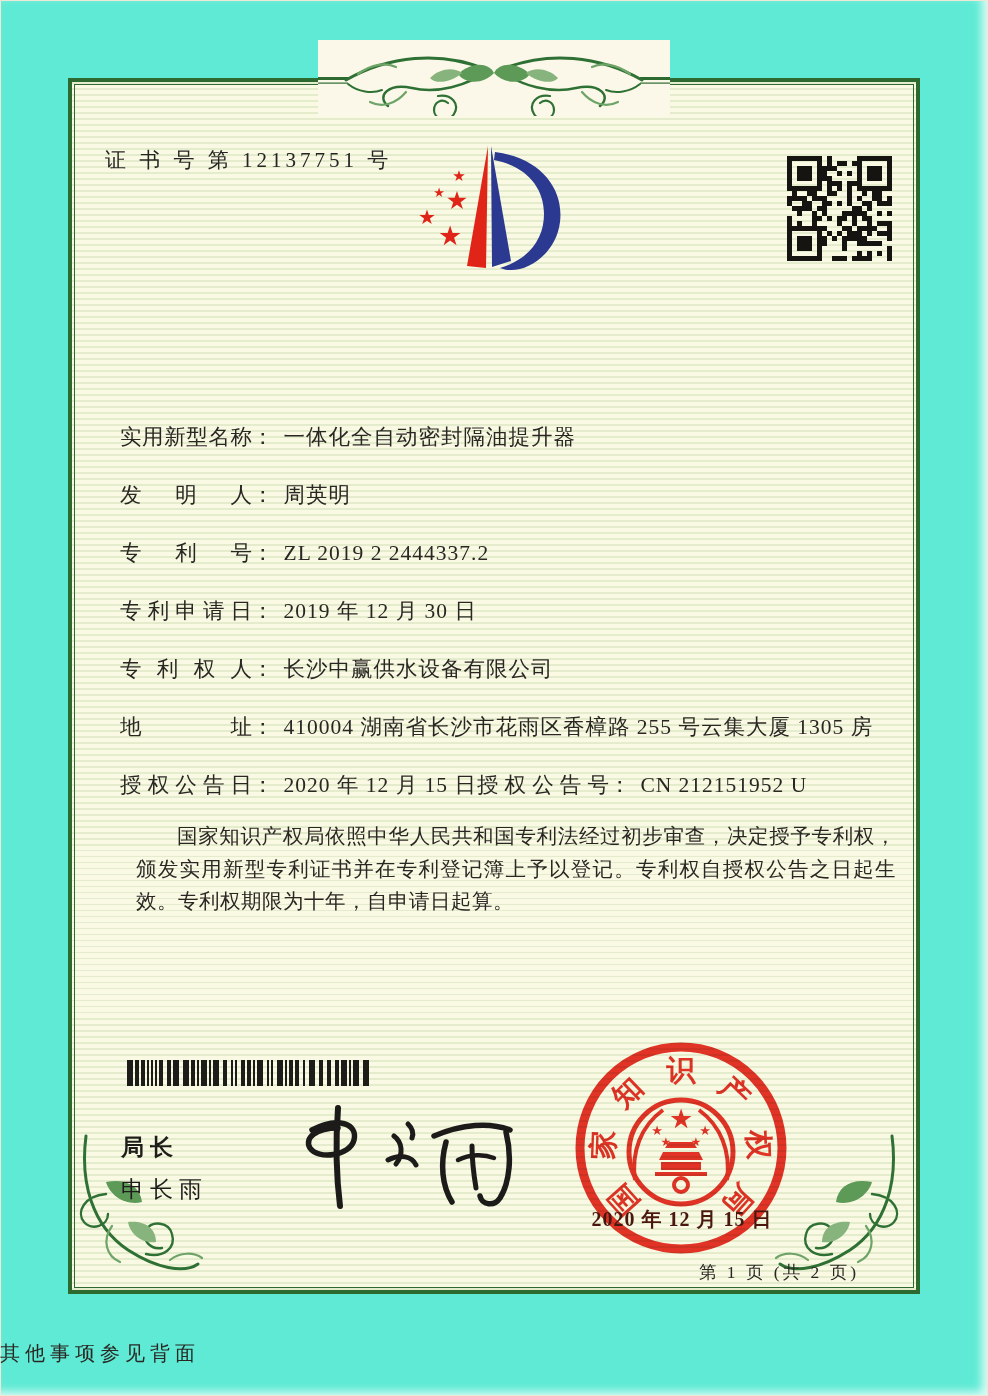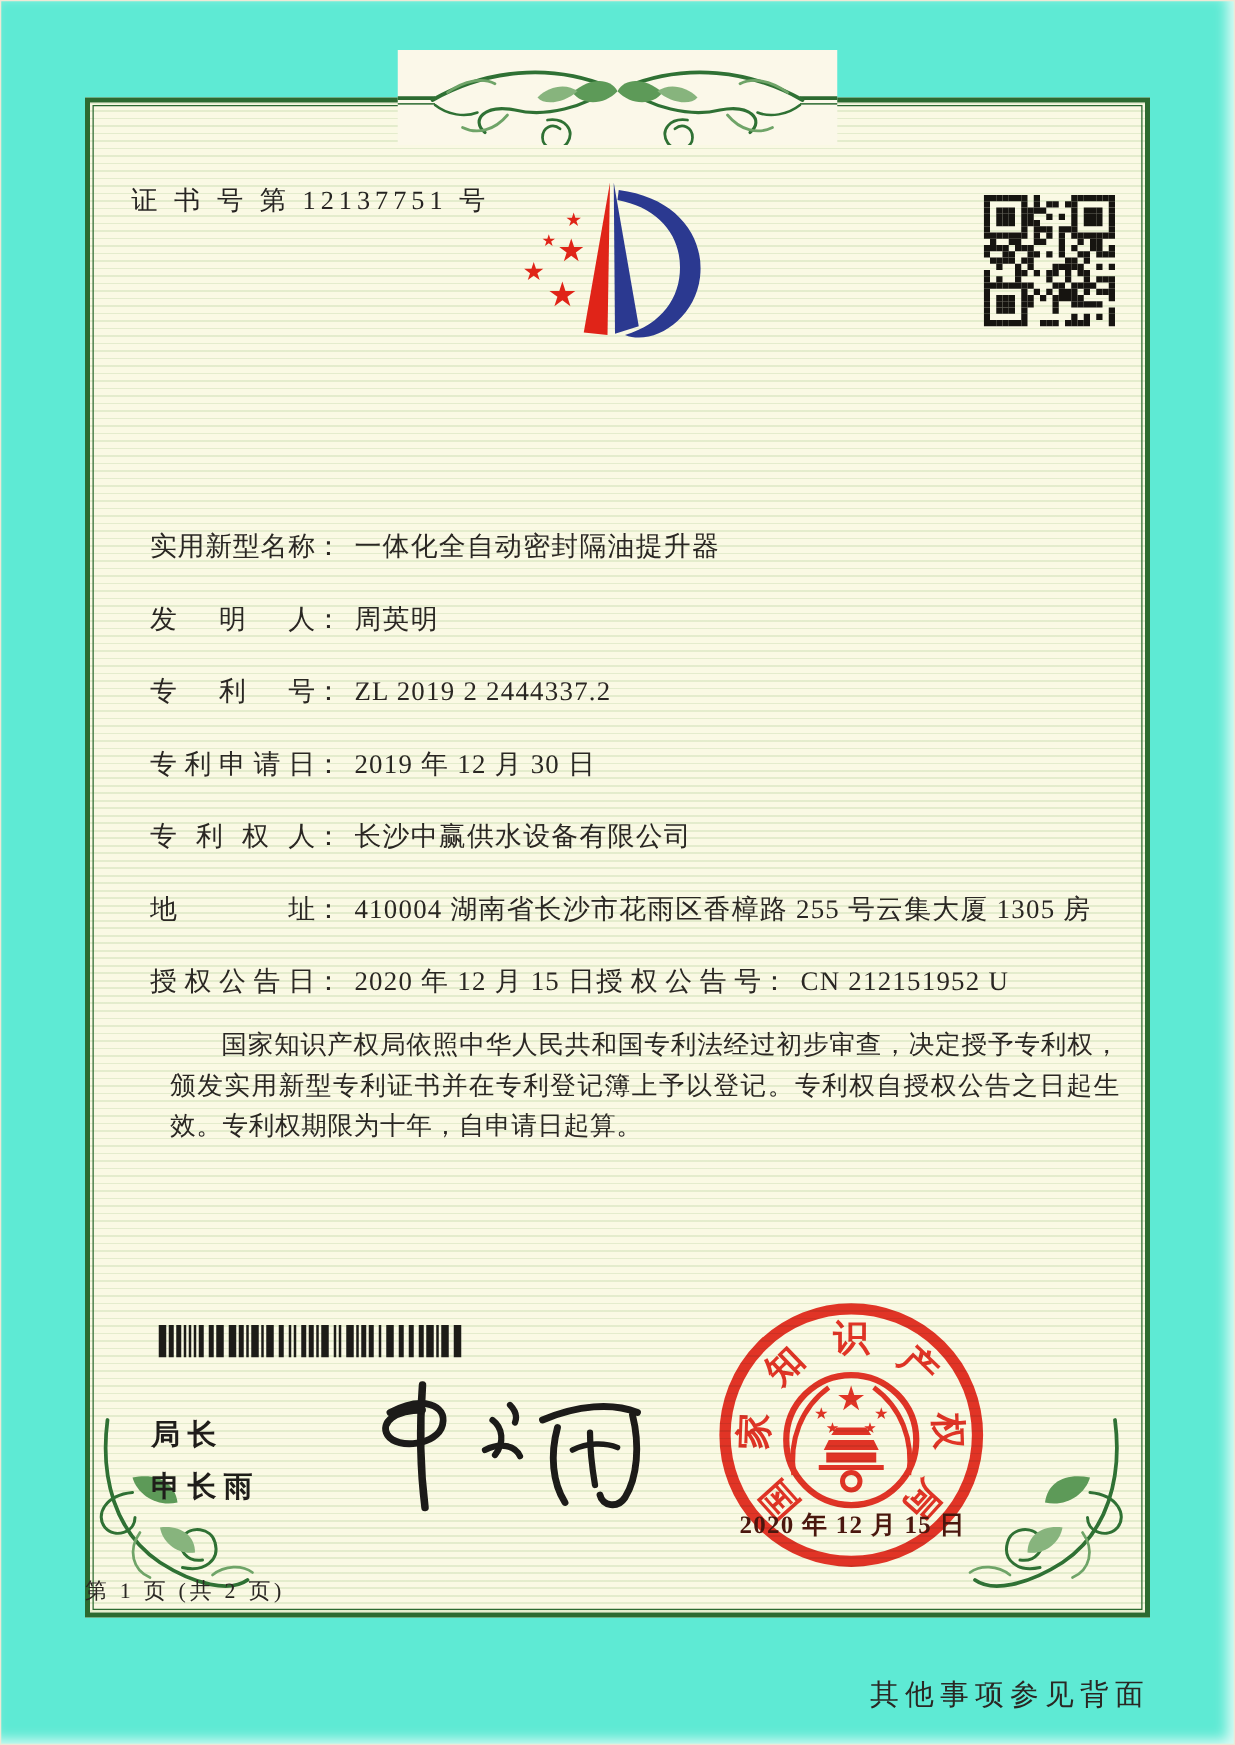--- a/index.html
+++ b/index.html
@@ -26,27 +26,27 @@
   .frow{height:58px;white-space:nowrap;}
   .flabel{display:inline-block;width:132px;text-align:justify;text-align-last:justify;vertical-align:top;}
   .fcolon{display:inline-block;margin-right:10px;}
   .fvalue{letter-spacing:1px;}
   .fpair2{display:inline-block;}
   .paras{left:136px;top:820px;width:760px;font-size:20.5px;line-height:32.5px;
          color:#2a2723;text-align:justify;}
   .paras p{margin:0;text-indent:2em;letter-spacing:.5px;}
   .barcode-wrap{left:125px;top:1060px;width:248px;height:26px;}
   .director-title{left:121px;top:1132px;font-size:23px;color:#1f1d1a;letter-spacing:6px;font-weight:700;}
-  .director-name{left:121px;top:1174px;font-size:23px;color:#1f1d1a;letter-spacing:6px;font-weight:700;}
+  .director-name{left:121px;top:1174px;font-size:23px;color:#1f1d1a;letter-spacing:6px;font-weight:400;}
   .sig{left:266px;top:1102px;}
   .seal{left:569px;top:1036px;opacity:.94;mix-blend-mode:multiply;}
   .seal-date{left:575px;top:1206px;width:214px;text-align:center;font-size:20px;
              color:#4a170e;letter-spacing:1px;font-weight:600;}
-  .page-num{left:68px;top:1260px;width:791px;text-align:left;font-size:17.5px;color:#2a2723;letter-spacing:3px;}
-  .back-note{left:0;top:1340px;width:920px;text-align:right;font-size:23px;color:#2a2723;letter-spacing:5px;}
+  .page-num{left:68px;top:1260px;width:791px;text-align:right;font-size:17.5px;color:#2a2723;letter-spacing:3px;}
+  .back-note{left:0;top:1340px;width:920px;text-align:left;font-size:20px;color:#2a2723;letter-spacing:5px;}
   .qr{left:787px;top:156px;}
   .logo{left:410px;top:138px;}
   .ornament-top{left:318px;top:40px;}
   .corner-bl{left:76px;top:1134px;}
   .corner-br{left:772px;top:1134px;transform:scaleX(-1);}
 </style>
 </head>
 <body>
 
 <div class="page">

